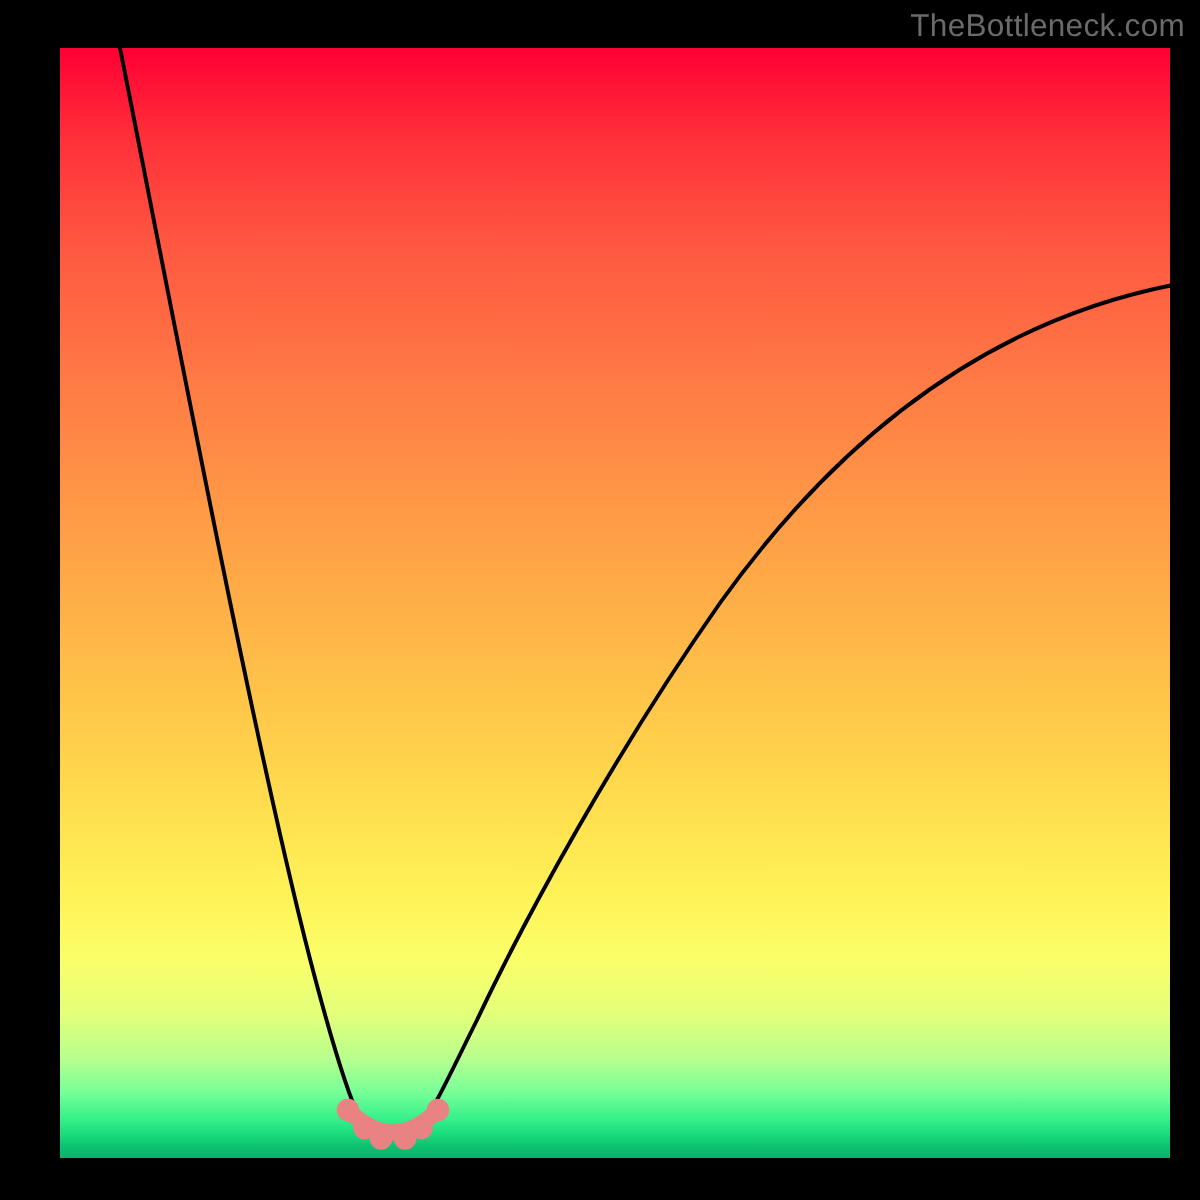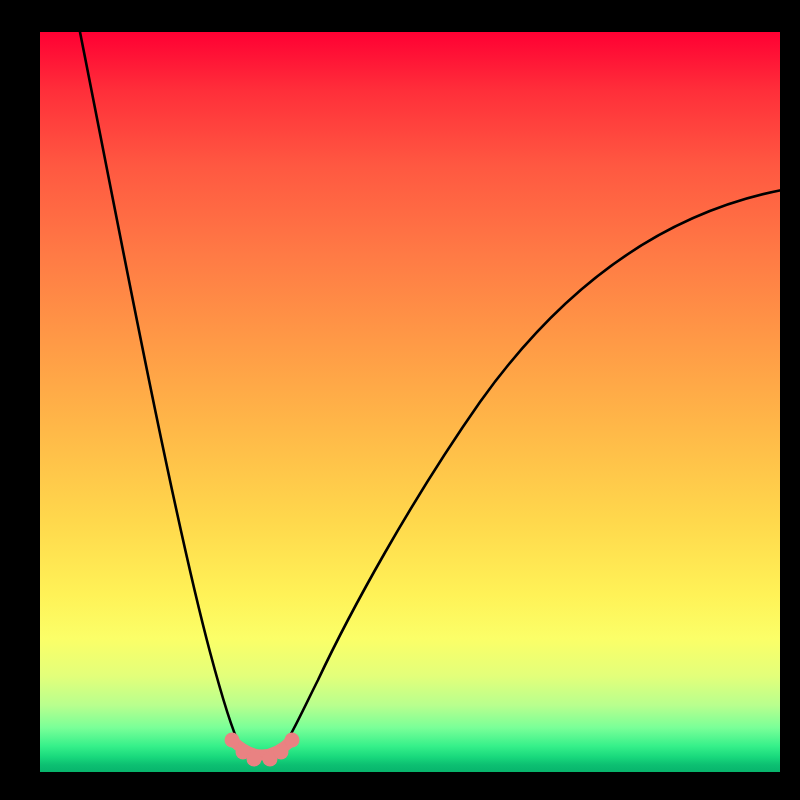--- a/index.html
+++ b/index.html
@@ -58,20 +58,21 @@
     font-weight: 500;
     letter-spacing: 0.2px;
     user-select: none;
   }
 </style>
 </head>
 <body>
 
 <div class="frame">
 
+  <div class="watermark">TheBottleneck.com</div>
 
   <div class="plot">
     <svg viewBox="0 0 740 740" preserveAspectRatio="none">
 
       <path d="M 38 -10
                C 70 150, 130 470, 170 620
                C 182 665, 193 700, 200 714" fill="none" stroke="#000" stroke-width="2.6"></path>
 
       <path d="M 244 714
                C 252 702, 262 680, 278 648

